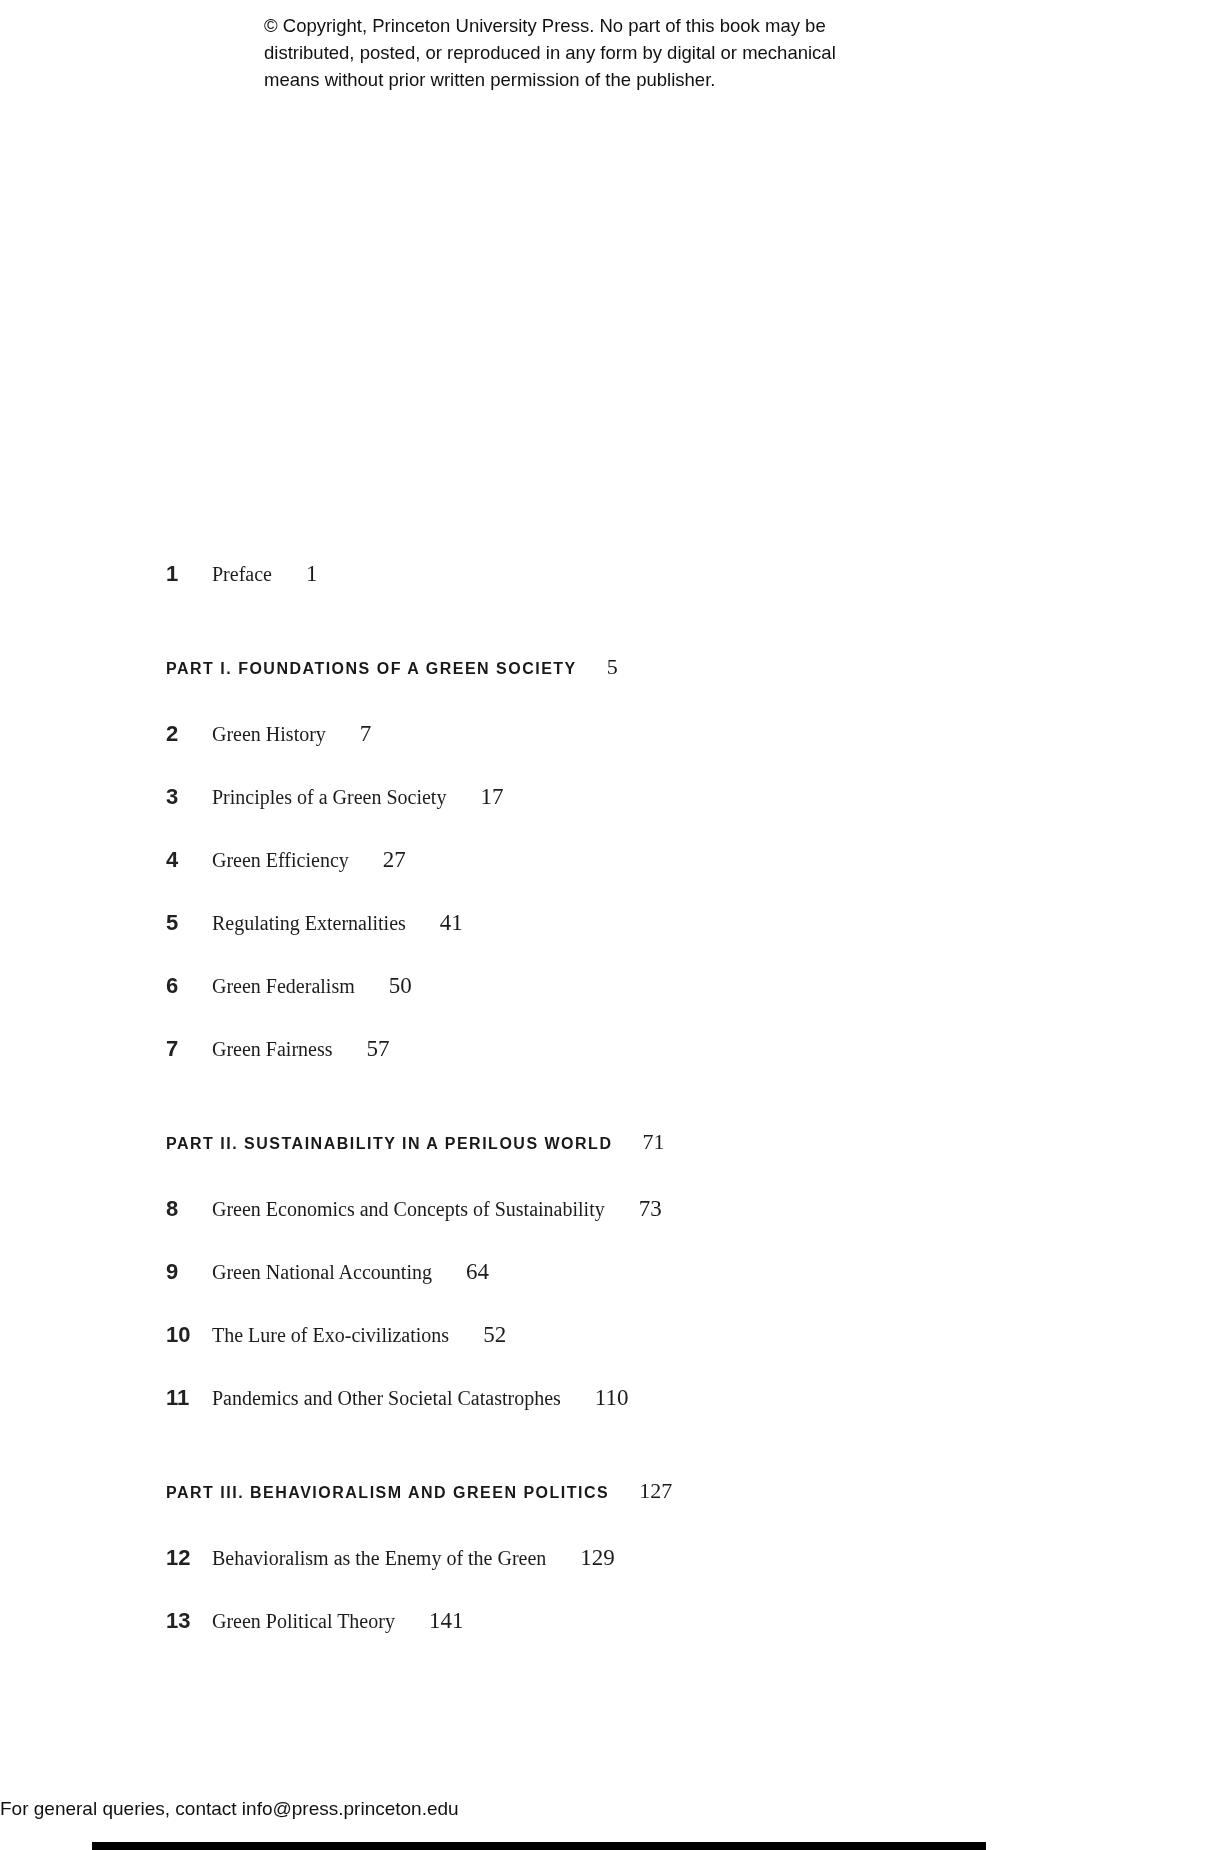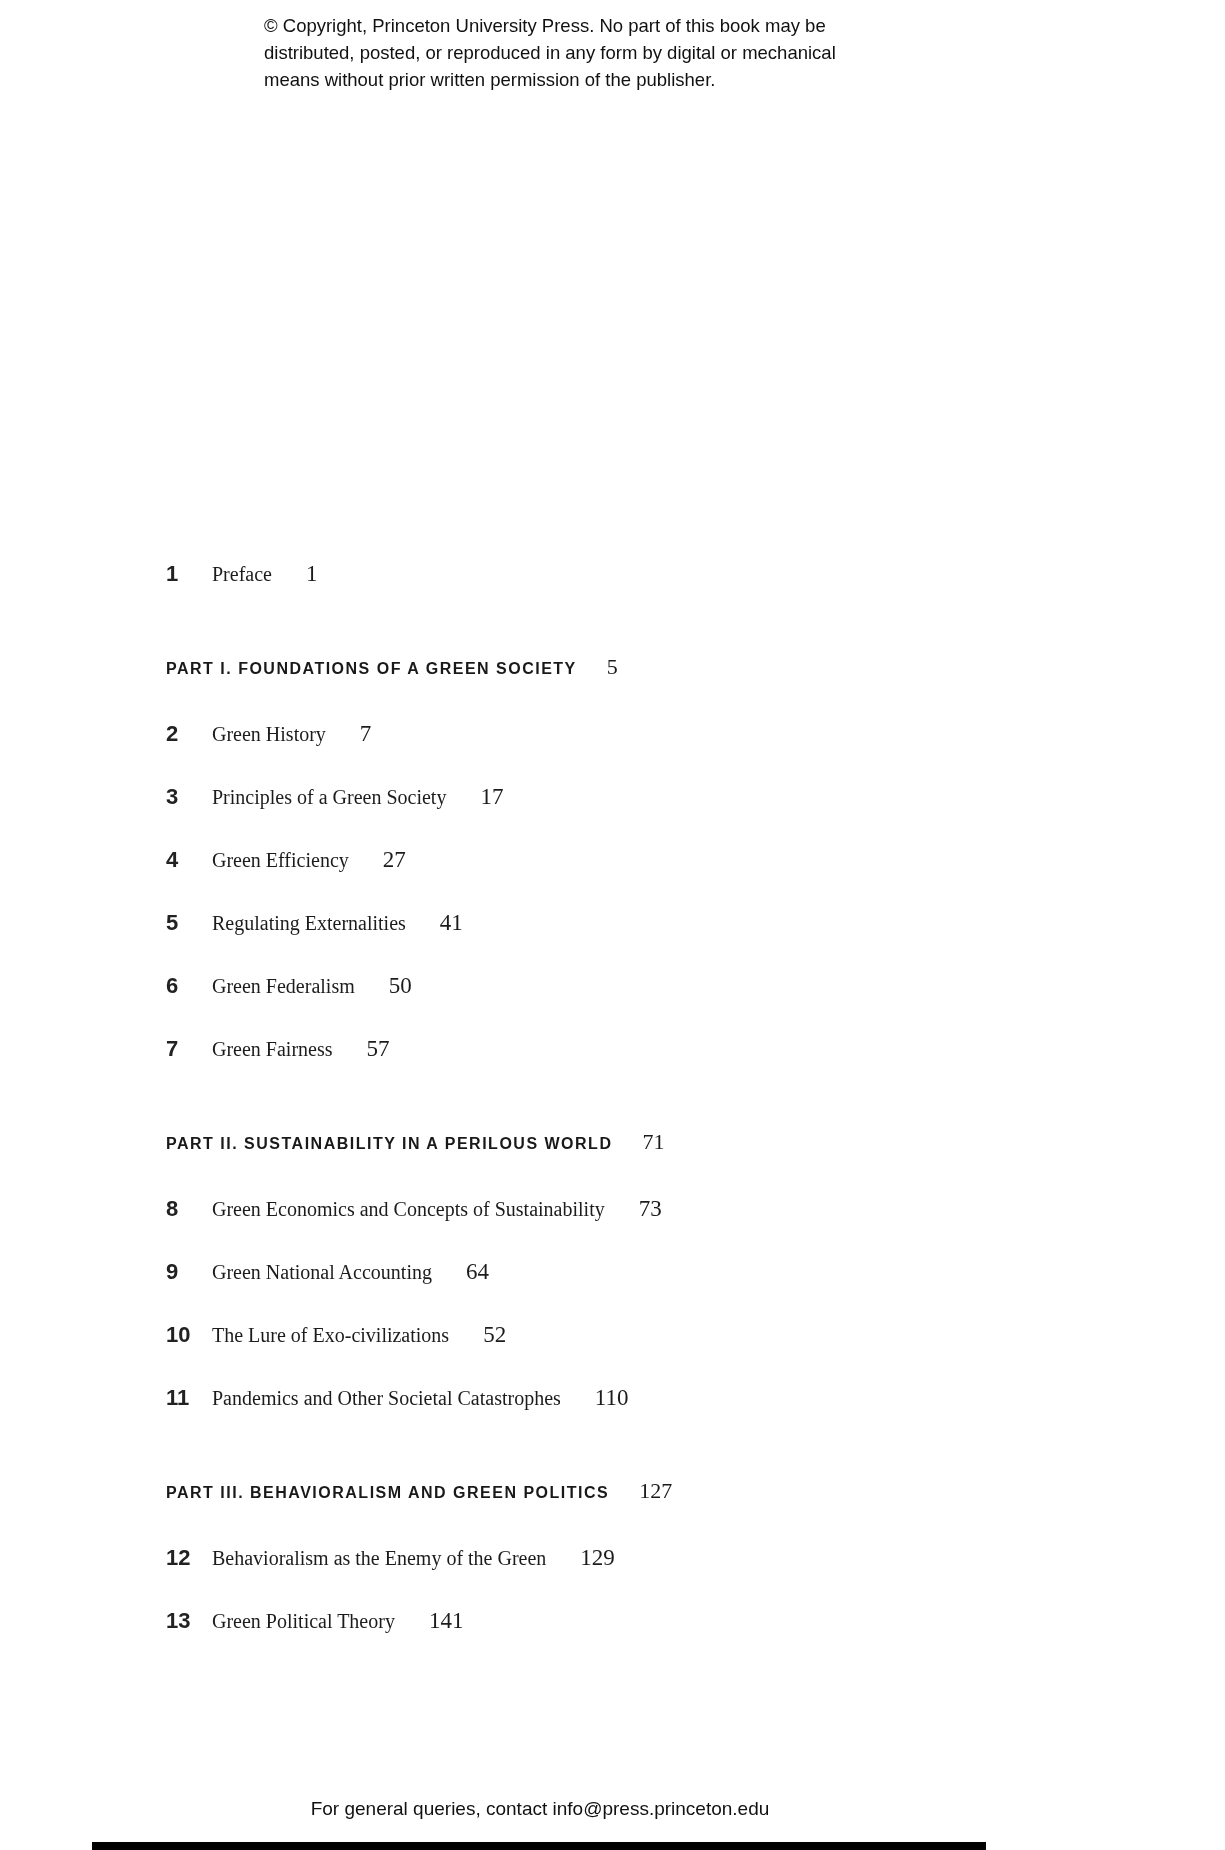--- a/index.html
+++ b/index.html
@@ -88,24 +88,22 @@
     left: 1012px;
     font-family: "Liberation Serif", serif;
     font-size: 21px;
     color: #222222;
   }
   .query-footer {
     position: absolute;
     top: 1798px;
     left: 0;
     width: 100%;
-    text-align: center;
     font-size: 19px;
     color: #111111;
-    padding-left: 47px;
   }
   .bottom-bar {
     position: absolute;
     bottom: 0;
     left: 92px;
     width: 1040px;
     height: 8px;
     background: #000000;
   }
 </style>

